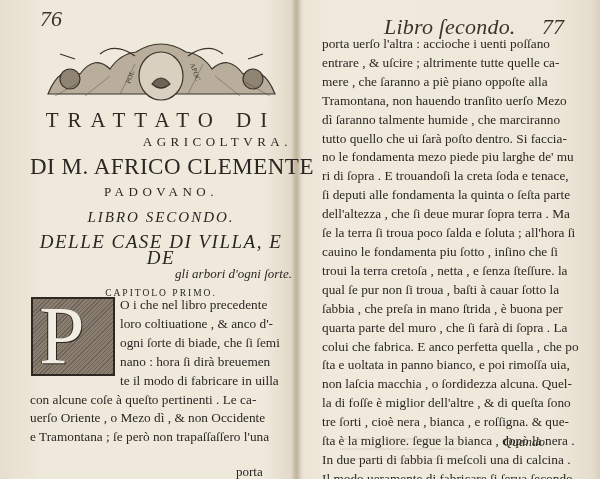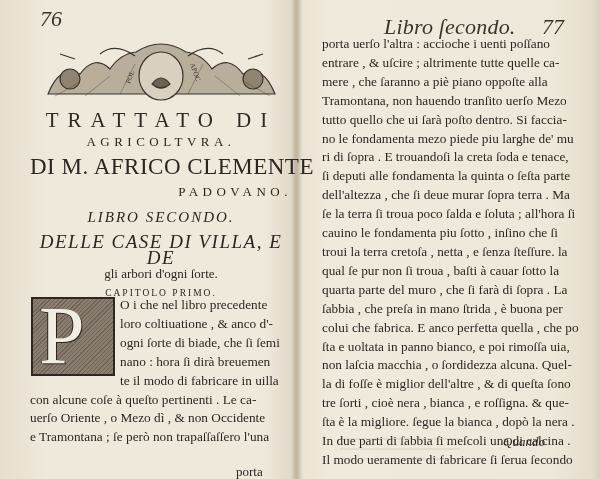--- a/index.html
+++ b/index.html
@@ -36,26 +36,26 @@
     font-style:italic; font-size:22px; color:#3a332c; letter-spacing:.2px;
   }
 
   
   .headpiece {
     position:absolute; left:40px; top:34px; width:243px; height:70px;
   }
 
   .title-block { position:absolute; left:30px; top:108px; width:262px; text-align:center; }
   .t1 { font-size:21px; letter-spacing:9px; margin:0; line-height:24px; color:#2f2924; }
-  .t2 { font-size:13px; letter-spacing:4.5px; margin:2px 0 0; line-height:16px; }
+  .t2 { font-size:13px; letter-spacing:4.5px; margin:2px 0 0; line-height:16px;text-align:right; }
   .t3 { font-size:23px; letter-spacing:.5px; margin:4px 0 0; line-height:26px; white-space:nowrap; }
-  .t4 { font-size:13px; letter-spacing:4.5px; margin:4px 0 0; line-height:16px;text-align:right; }
+  .t4 { font-size:13px; letter-spacing:4.5px; margin:4px 0 0; line-height:16px; }
   .t5 { font-style:italic; font-size:15px; letter-spacing:2px; margin:8px 0 0; line-height:18px; }
   .t6 { font-style:italic; font-size:19px; letter-spacing:1.5px; margin:8px 0 0; line-height:16px; }
-  .t7 { font-size:13px; margin:0; line-height:16px; }
+  .t7 { font-style:italic; font-size:13px; margin:0; line-height:16px;text-align:right; }
   .t8 { font-size:9.5px; letter-spacing:2px; margin:5px 0 0; line-height:12px; }
 
   .initial {
     position:absolute; left:31px; top:297px; width:84px; height:79px;
     border:2px solid #2e2823;
     background:
       repeating-linear-gradient(135deg,rgba(60,50,40,.35) 0 1px,transparent 1px 3px),
       #8a7e70;
     box-sizing:border-box;
   }
@@ -142,31 +142,32 @@
 
   <div class="page page-right">
     <div class="running-head">Libro ſecondo.</div>
     <div class="page-num">77</div>
 
     <div class="body-right">
       <span class="line">porta uerſo l'altra : accioche i uenti poſſano</span>
       <span class="line">entrare , &amp; uſcire ; altrimente tutte quelle ca-</span>
       <span class="line">mere , che ſaranno a piè piano oppoſte alla</span>
       <span class="line">Tramontana, non hauendo tranſito uerſo Mezo</span>
+      <span class="line">dì ſaranno talmente humide , che marciranno</span>
       <span class="line">tutto quello che ui ſarà poſto dentro.  Si faccia-</span>
       <span class="line">no le fondamenta mezo piede piu larghe de' mu</span>
       <span class="line">ri di ſopra .  E trouandoſi la creta ſoda e tenace,</span>
       <span class="line">ſi deputi alle fondamenta la quinta o ſeſta parte</span>
       <span class="line">dell'altezza , che ſi deue murar ſopra terra .  Ma</span>
       <span class="line">ſe la terra ſi troua poco ſalda e ſoluta ; all'hora ſi</span>
       <span class="line">cauino le fondamenta piu ſotto , inſino che ſi</span>
       <span class="line">troui la terra cretoſa , netta , e ſenza ſteſſure. la</span>
       <span class="line">qual ſe pur non ſi troua , baſti à cauar ſotto la</span>
+      <span class="line">ſabbia , che preſa in mano ſtrida , è buona per</span>
       <span class="line">quarta parte del muro , che ſi farà di ſopra .  La</span>
-      <span class="line">ſabbia , che preſa in mano ſtrida , è buona per</span>
       <span class="line">colui che fabrica. E anco perfetta quella , che po</span>
       <span class="line">ſta e uoltata in panno bianco, e poi rimoſſa uia,</span>
       <span class="line">non laſcia macchia , o ſordidezza alcuna.  Quel-</span>
       <span class="line">la di foſſe è miglior dell'altre , &amp; di queſta ſono</span>
       <span class="line">tre ſorti , cioè nera , bianca , e roſſigna. &amp; que-</span>
       <span class="line">ſta è la migliore. ſegue la bianca , dopò la nera .</span>
       <span class="line">In due parti di ſabbia ſi meſcoli una di calcina .</span>
       <span class="line">Il modo ueramente di fabricare ſi ſerua ſecondo</span>
 
     </div>

